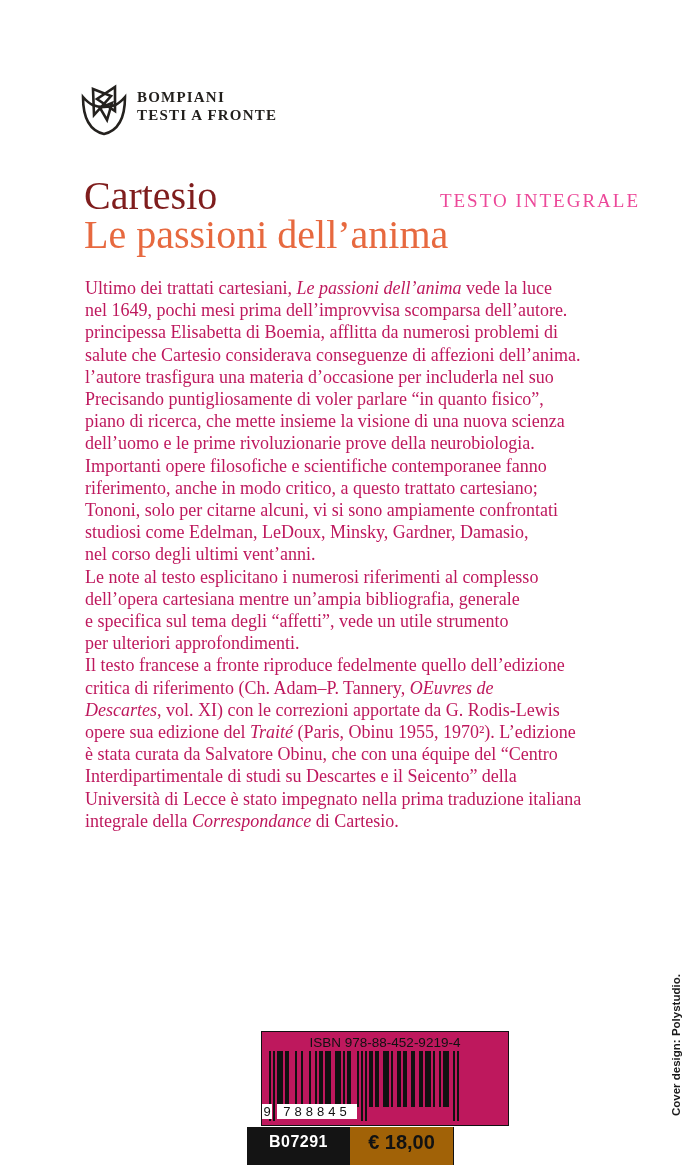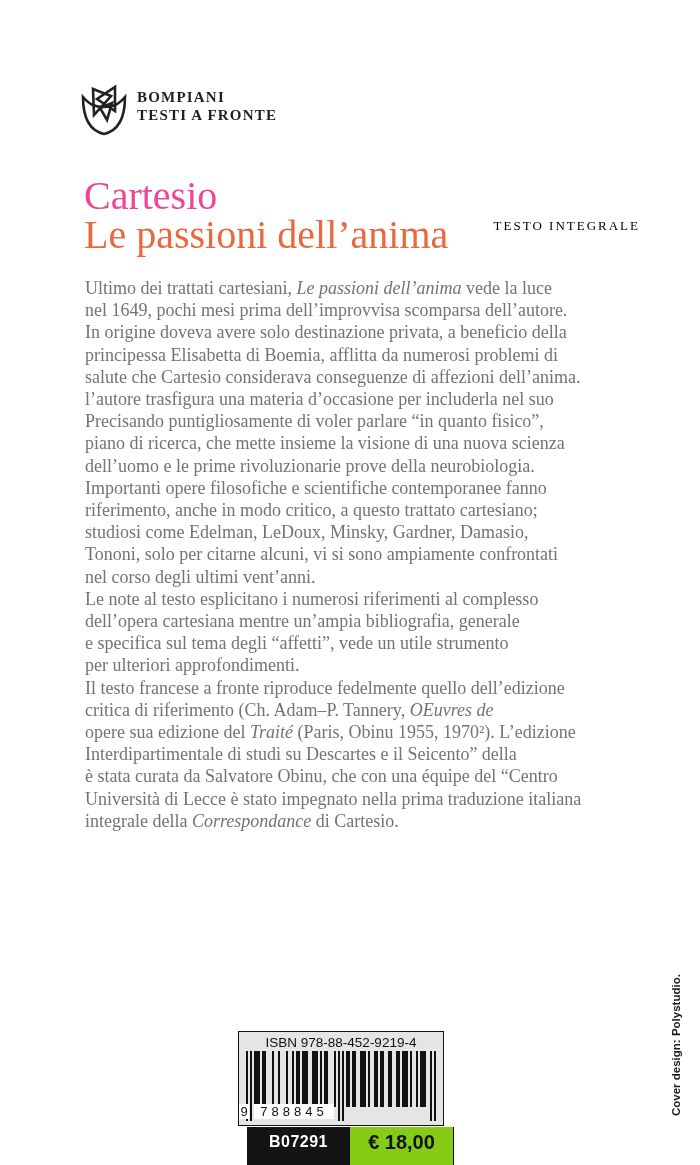--- a/index.html
+++ b/index.html
@@ -11,49 +11,49 @@
     font-family:"Liberation Serif", serif;
     margin:0 auto;
   }
   
   .logo{position:absolute;left:80px;top:84px;display:flex;align-items:flex-start;}
   .logo svg{display:block;}
   .logo-text{margin-left:9px;margin-top:4px;color:#221f1c;
     font-size:15px;line-height:18px;letter-spacing:1.2px;font-weight:600;}
   
   .author{position:absolute;left:84px;top:176px;
-    font-size:40px;line-height:40px;color:#ec4899;}
+    font-size:40px;line-height:40px;color:#7f1d1d;}
   .booktitle{position:absolute;left:84px;top:214px;
     font-size:40px;line-height:42px;color:#e7693f;}
   .edition{position:absolute;right:60px;top:190px;
-    font-size:13px;letter-spacing:2px;color:#000000;margin-top:28px;}
+    font-size:19px;letter-spacing:2px;color:#ec4899;}
   
   .description{position:absolute;left:85px;top:277px;width:590px;
-    font-size:18px;line-height:22.2px;color:#737373;}
+    font-size:18px;line-height:22.2px;color:#be185d;}
   .desc-line{white-space:nowrap;}
   .desc-line em{font-style:italic;}
   
-  .barcode-box{position:absolute;left:238px;top:1031px;width:206px;height:95px;
-    border:1px solid #111;background:#e5e5e5;box-sizing:border-box;}
+  .barcode-box{position:absolute;left:261px;top:1031px;width:248px;height:95px;
+    border:1px solid #111;background:#be185d;box-sizing:border-box;}
   .isbn{position:absolute;top:3px;left:0;width:100%;text-align:center;
     font-family:"Liberation Sans", sans-serif;font-size:13.5px;color:#111;}
   .bars{position:absolute;top:19px;left:7px;}
   .bdigits{position:absolute;top:72px;left:7px;width:190px;height:15px;
     font-family:"Liberation Sans", sans-serif;font-size:13px;color:#111;}
   .bdigits span{position:absolute;top:0;text-align:center;background:#fff;}
   .dg-first{left:-7px;width:10px;}
   .dg-left{left:8px;width:80px;letter-spacing:4px;}
   .dg-right{left:102px;width:82px;letter-spacing:4px;margin-top:44px;}
   
   .code-box{position:absolute;left:247px;top:1127px;width:103px;height:38px;
     background:#141414;color:#fff;text-align:center;
     font-family:"Liberation Sans", sans-serif;font-weight:bold;font-size:16px;
     line-height:30px;letter-spacing:0.5px;}
   .price-box{position:absolute;left:350px;top:1127px;width:104px;height:38px;
-    background:#84cc16;border-right:1px solid #111;box-sizing:border-box;
+    background:#a16207;border-right:1px solid #111;box-sizing:border-box;
     color:#121212;text-align:center;
     font-family:"Liberation Sans", sans-serif;font-weight:bold;font-size:20px;
     line-height:31px;}
   
   .credit{position:absolute;left:612px;top:1044px;width:130px;height:14px;
     transform:rotate(-90deg);transform-origin:center;
     font-family:"Liberation Sans", sans-serif;font-weight:bold;font-size:11.5px;
     color:#1a1a1a;text-align:center;white-space:nowrap;}
 </style>
 </head>
@@ -76,41 +76,41 @@
     </div>
   </div>
 
   <div class="author">Cartesio</div>
   <div class="edition">TESTO INTEGRALE</div>
   <div class="booktitle">Le passioni dell’anima</div>
 
   <div class="description">
       <div class="desc-line"><span>Ultimo dei trattati cartesiani, </span><em>Le passioni dell’anima</em><span> vede la luce</span></div>
       <div class="desc-line"><span>nel 1649, pochi mesi prima dell’improvvisa scomparsa dell’autore.</span></div>
-      <div class="desc-line"><span>In origine doveva avere solo destinazione privata, a beneficio della</span></div>
       <div class="desc-line"><span>principessa Elisabetta di Boemia, afflitta da numerosi problemi di</span></div>
       <div class="desc-line"><span>salute che Cartesio considerava conseguenze di affezioni dell’anima.</span></div>
       <div class="desc-line"><span>l’autore trasfigura una materia d’occasione per includerla nel suo</span></div>
       <div class="desc-line"><span>Precisando puntigliosamente di voler parlare “in quanto fisico”,</span></div>
       <div class="desc-line"><span>piano di ricerca, che mette insieme la visione di una nuova scienza</span></div>
       <div class="desc-line"><span>dell’uomo e le prime rivoluzionarie prove della neurobiologia.</span></div>
       <div class="desc-line"><span>Importanti opere filosofiche e scientifiche contemporanee fanno</span></div>
       <div class="desc-line"><span>riferimento, anche in modo critico, a questo trattato cartesiano;</span></div>
+      <div class="desc-line"><span>Tononi, solo per citarne alcuni, vi si sono ampiamente confrontati</span></div>
       <div class="desc-line"><span>studiosi come Edelman, LeDoux, Minsky, Gardner, Damasio,</span></div>
-      <div class="desc-line"><span>Tononi, solo per citarne alcuni, vi si sono ampiamente confrontati</span></div>
       <div class="desc-line"><span>nel corso degli ultimi vent’anni.</span></div>
       <div class="desc-line"><span>Le note al testo esplicitano i numerosi riferimenti al complesso</span></div>
       <div class="desc-line"><span>dell’opera cartesiana mentre un’ampia bibliografia, generale</span></div>
       <div class="desc-line"><span>e specifica sul tema degli “affetti”, vede un utile strumento</span></div>
       <div class="desc-line"><span>per ulteriori approfondimenti.</span></div>
       <div class="desc-line"><span>Il testo francese a fronte riproduce fedelmente quello dell’edizione</span></div>
       <div class="desc-line"><span>critica di riferimento (Ch. Adam–P. Tannery, </span><em>OEuvres de</em></div>
+      <div class="desc-line"><em>Descartes</em><span>, vol. XI) con le correzioni apportate da G. Rodis-Lewis</span></div>
       <div class="desc-line"><span>opere sua edizione del </span><em>Traité</em><span> (Paris, Obinu 1955, 1970²). L’edizione</span></div>
+      <div class="desc-line"><span>è stata curata da Salvatore Obinu, che con una équipe del “Centro</span></div>
       <div class="desc-line"><span>Interdipartimentale di studi su Descartes e il Seicento” della</span></div>
-      <div class="desc-line"><span>è stata curata da Salvatore Obinu, che con una équipe del “Centro</span></div>
       <div class="desc-line"><span>Università di Lecce è stato impegnato nella prima traduzione italiana</span></div>
       <div class="desc-line"><span>integrale della </span><em>Correspondance</em><span> di Cartesio.</span></div>
     </div>
 
   <div class="barcode-box">
     <div class="isbn">ISBN 978-88-452-9219-4</div>
     <svg class="bars" width="190" height="70" viewBox="0 0 190 70" id="barcode-svg">
         <rect x="0" y="0" width="2" height="70" fill="#111"></rect>
         <rect x="4" y="0" width="2" height="70" fill="#111"></rect>
         <rect x="8" y="0" width="2" height="56" fill="#111"></rect>

